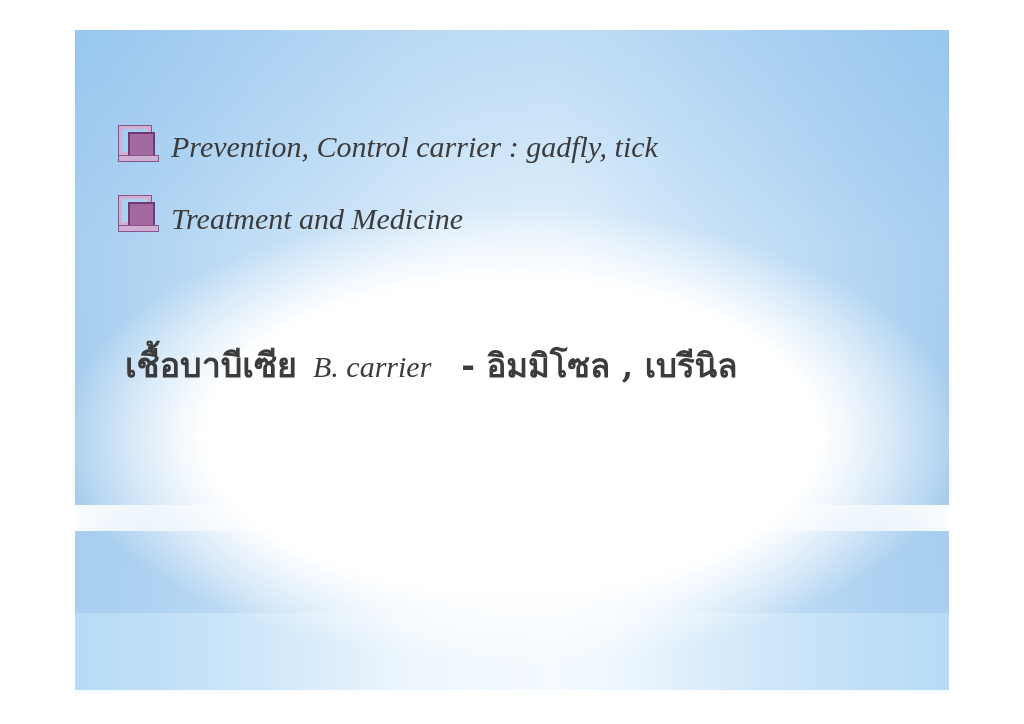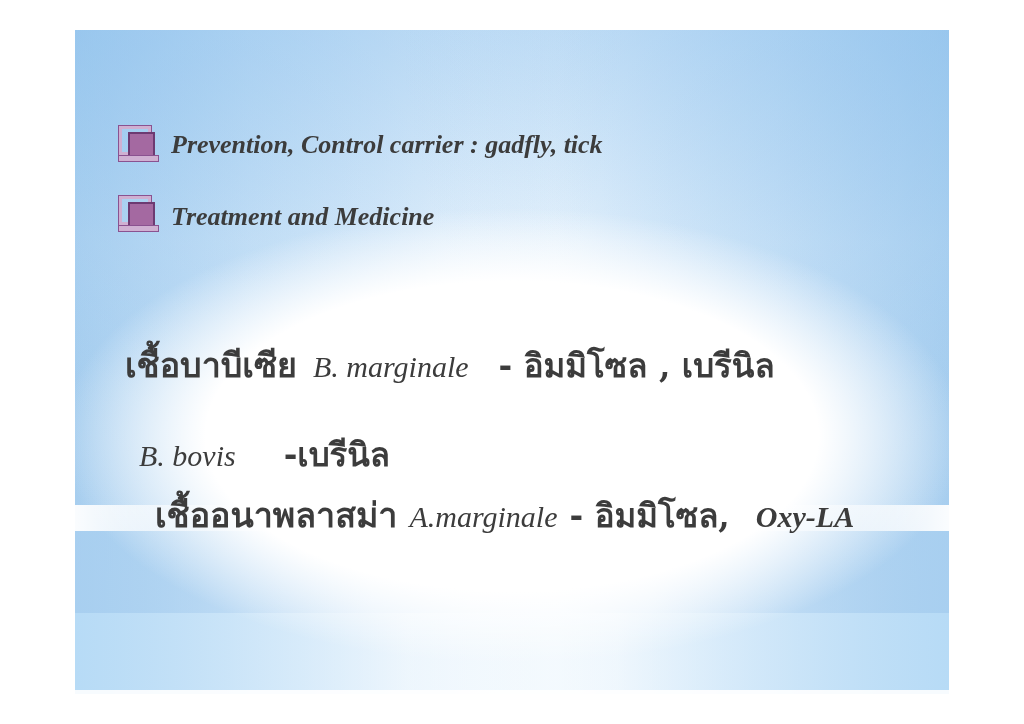--- a/index.html
+++ b/index.html
@@ -22,21 +22,21 @@
     background:linear-gradient(90deg,rgba(168,207,240,0.85) 0%,rgba(255,255,255,0) 34%,rgba(255,255,255,0) 66%,rgba(168,207,240,0.85) 100%);}
   .stripe-band{position:absolute;left:0;top:583px;width:100%;height:77px;
     background:linear-gradient(90deg,#b7dbf6 0%,rgba(244,250,254,0.55) 38%,rgba(244,250,254,0.55) 62%,#b7dbf6 100%);}
   .stripe-foot{position:absolute;left:0;top:660px;width:100%;height:4px;background:rgba(255,255,255,0.9);}
   .ellipse{position:absolute;left:-14px;top:178px;width:902px;height:456px;
     background:radial-gradient(ellipse closest-side,#ffffff 68%,rgba(255,255,255,0) 100%);}
 
   
   .content{position:absolute;inset:0;z-index:5;color:#3c3c3c;}
   .bullet-item{position:absolute;white-space:nowrap;}
-  .bullet-label{font-weight:bold;font-style:italic;font-size:26px;letter-spacing:0px;}
+  .bullet-label{font-weight:normal;font-style:italic;font-size:30px;letter-spacing:0px;}
   .i1{left:43px;top:95px;} .t1{left:96px;top:100px;}
   .i2{left:43px;top:165px;} .t2{left:96px;top:172px;text-align:center;}
 
   .pathogen-line{position:absolute;white-space:nowrap;font-size:30px;}
   .l3{left:45px;top:242px;} .l4{left:50px;top:308px;}
   .l5{left:64px;top:398px;} .l6{left:80px;top:458px;}
   .thai{font-family:"DejaVu Serif", serif;font-weight:bold;font-size:34px;}
   .species{font-family:"Liberation Serif", serif;font-style:italic;font-weight:normal;font-size:30px;}
   .treatment{font-family:"DejaVu Serif", serif;font-weight:bold;font-size:33px;}
   .suffix{font-weight:bold;font-style:italic;font-size:30px;}
@@ -86,26 +86,20 @@
           <span class="fill"></span>
           <span class="tray"></span>
         </span>
       </span>
       <span class="bullet-item t2">
         <span class="bullet-label">Treatment and Medicine</span>
       </span>
 
 
       <div class="pathogen-line l4">
-        <span class="thai">เชื้อบาบีเซีย</span><span class="species g16">B. marginale</span><span class="treatment g30">- อิมมิโซล , เบรีนิล</span>
+        <span class="thai">เชื้อบาบีเซีย</span><span class="species g16">B. carrier</span><span class="treatment g30">- อิมมิโซล , เบรีนิล</span>
       </div>
 
-      <div class="pathogen-line l5">
-        <span class="species">B. bovis</span><span class="treatment g48">-เบรีนิล</span>
-      </div>
 
-      <div class="pathogen-line l6">
-        <span class="thai">เชื้ออนาพลาสม่า</span><span class="species g12">A.marginale</span><span class="treatment g12">- อิมมิโซล,</span><span class="suffix g26">Oxy-LA</span>
-      </div>
 
     </div>
   </div>
 </div>
 
 </body></html>

